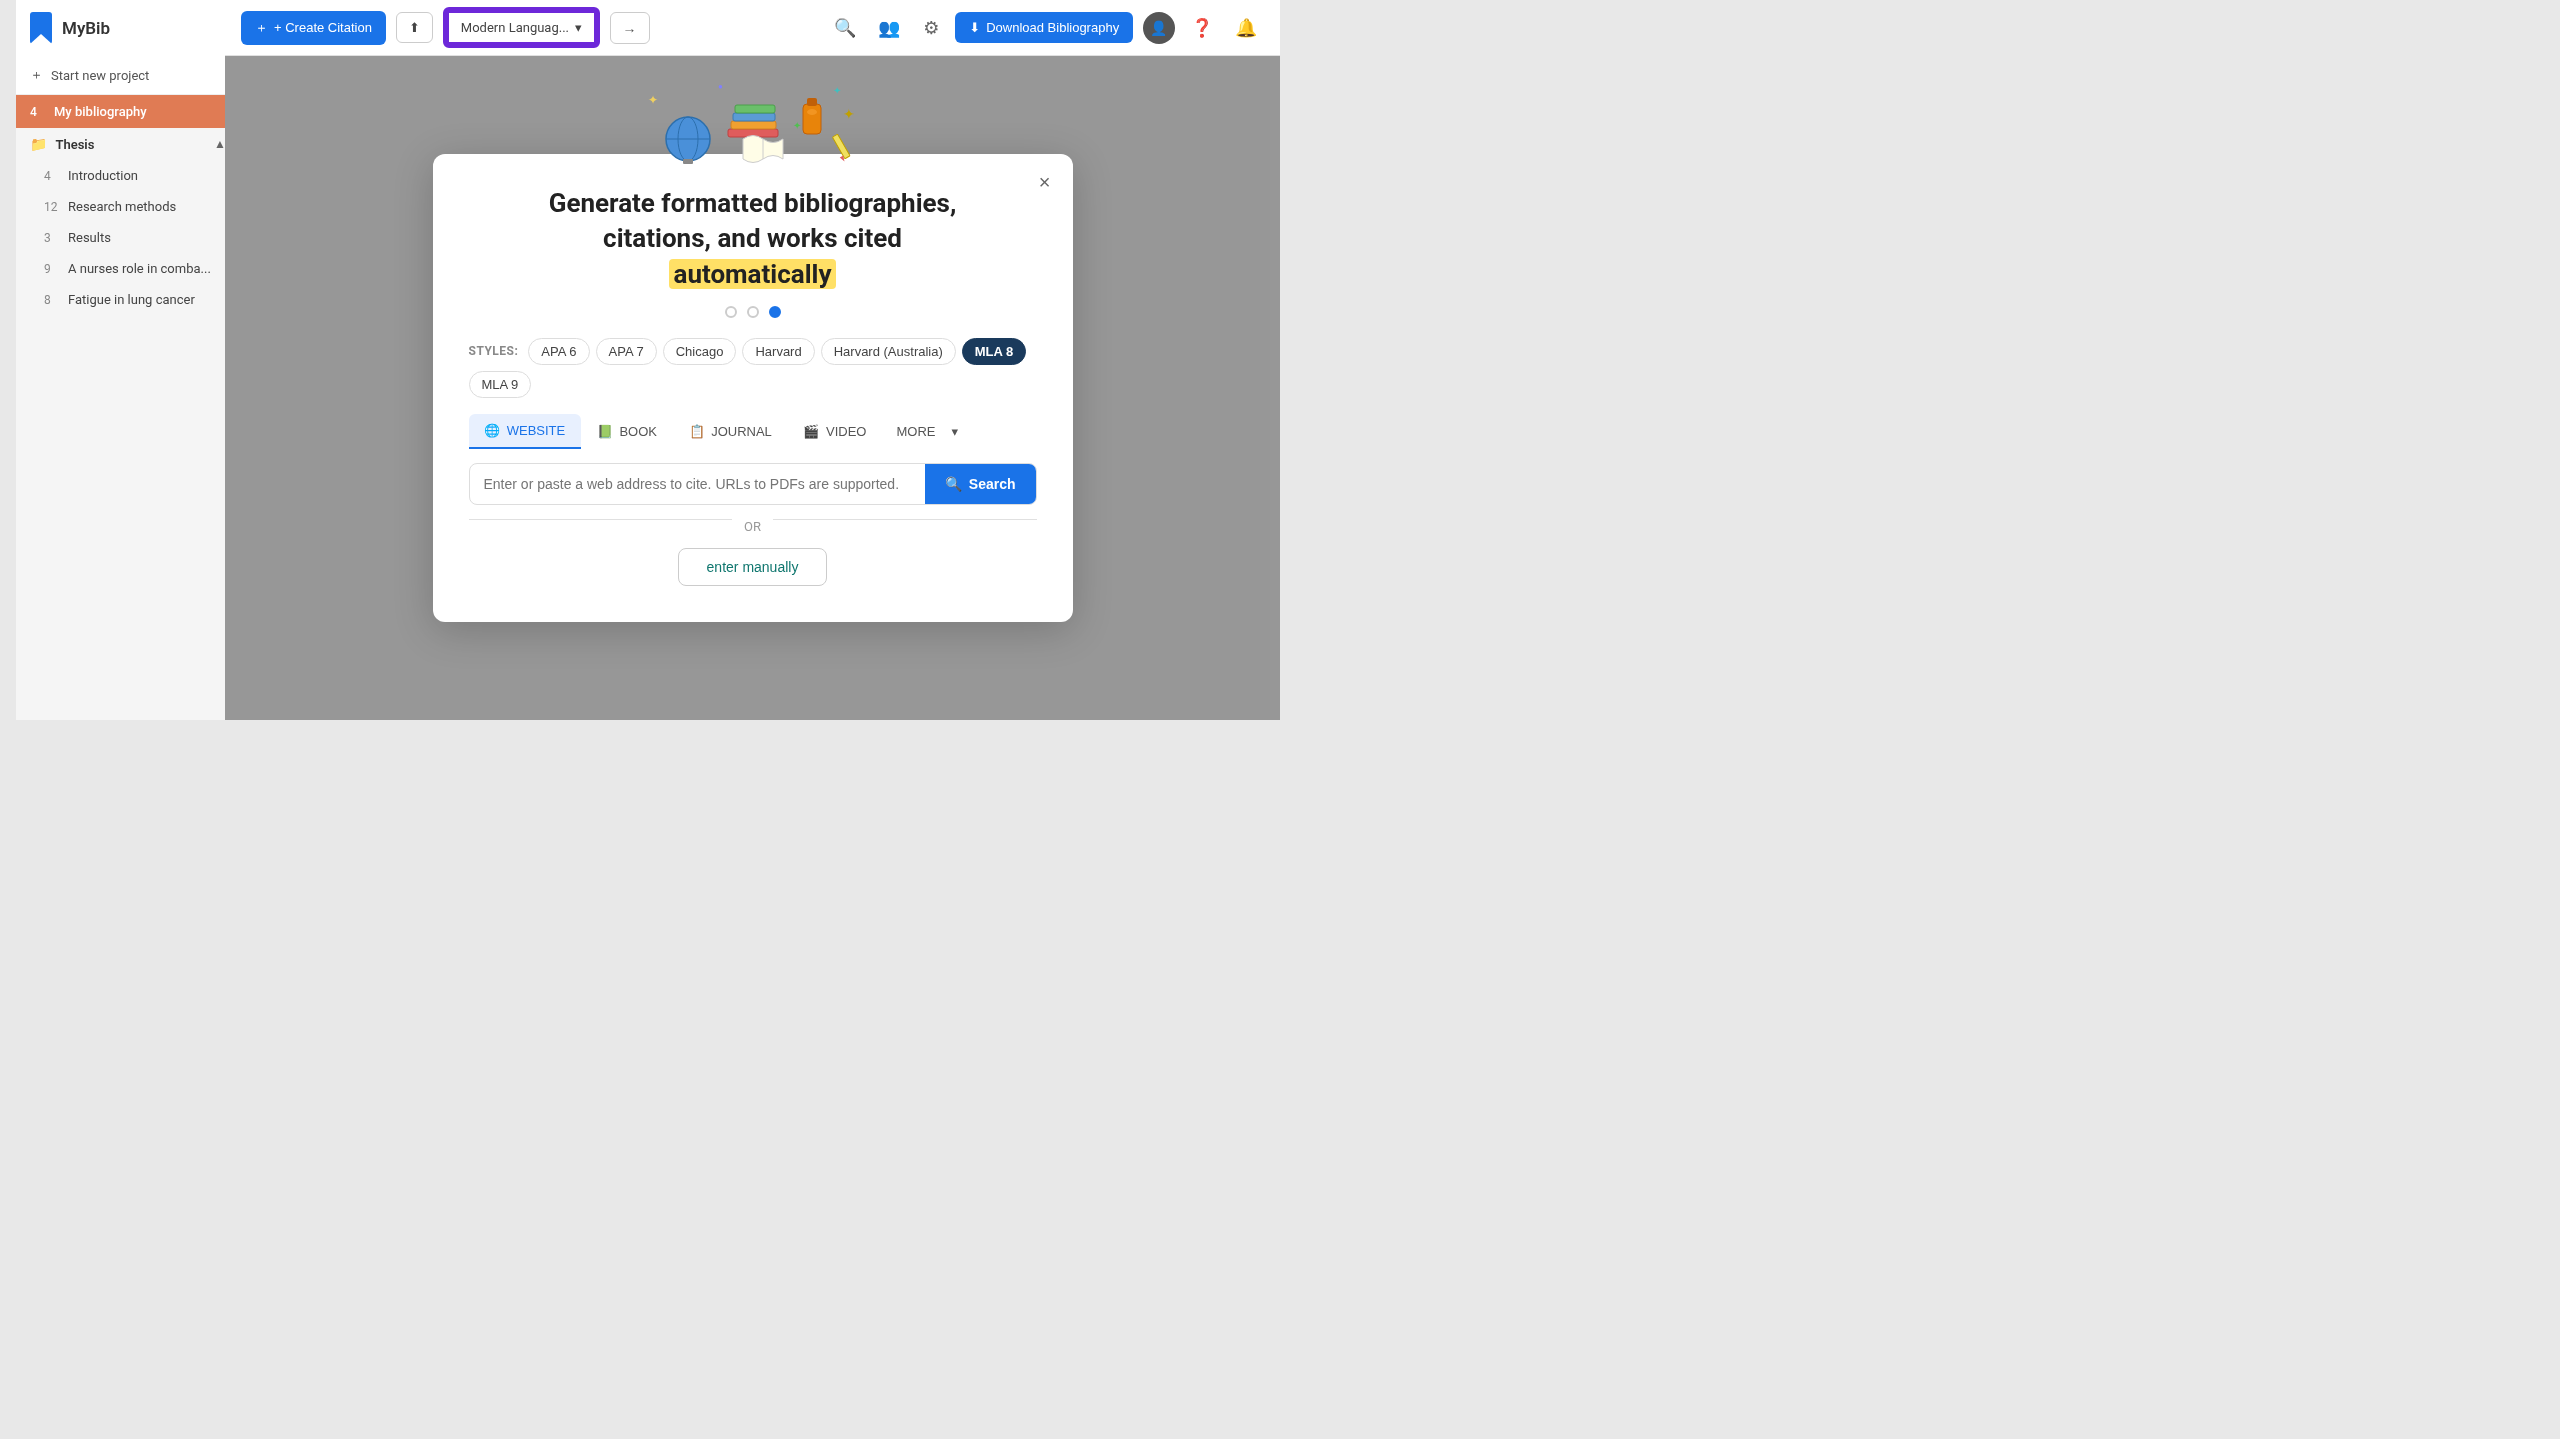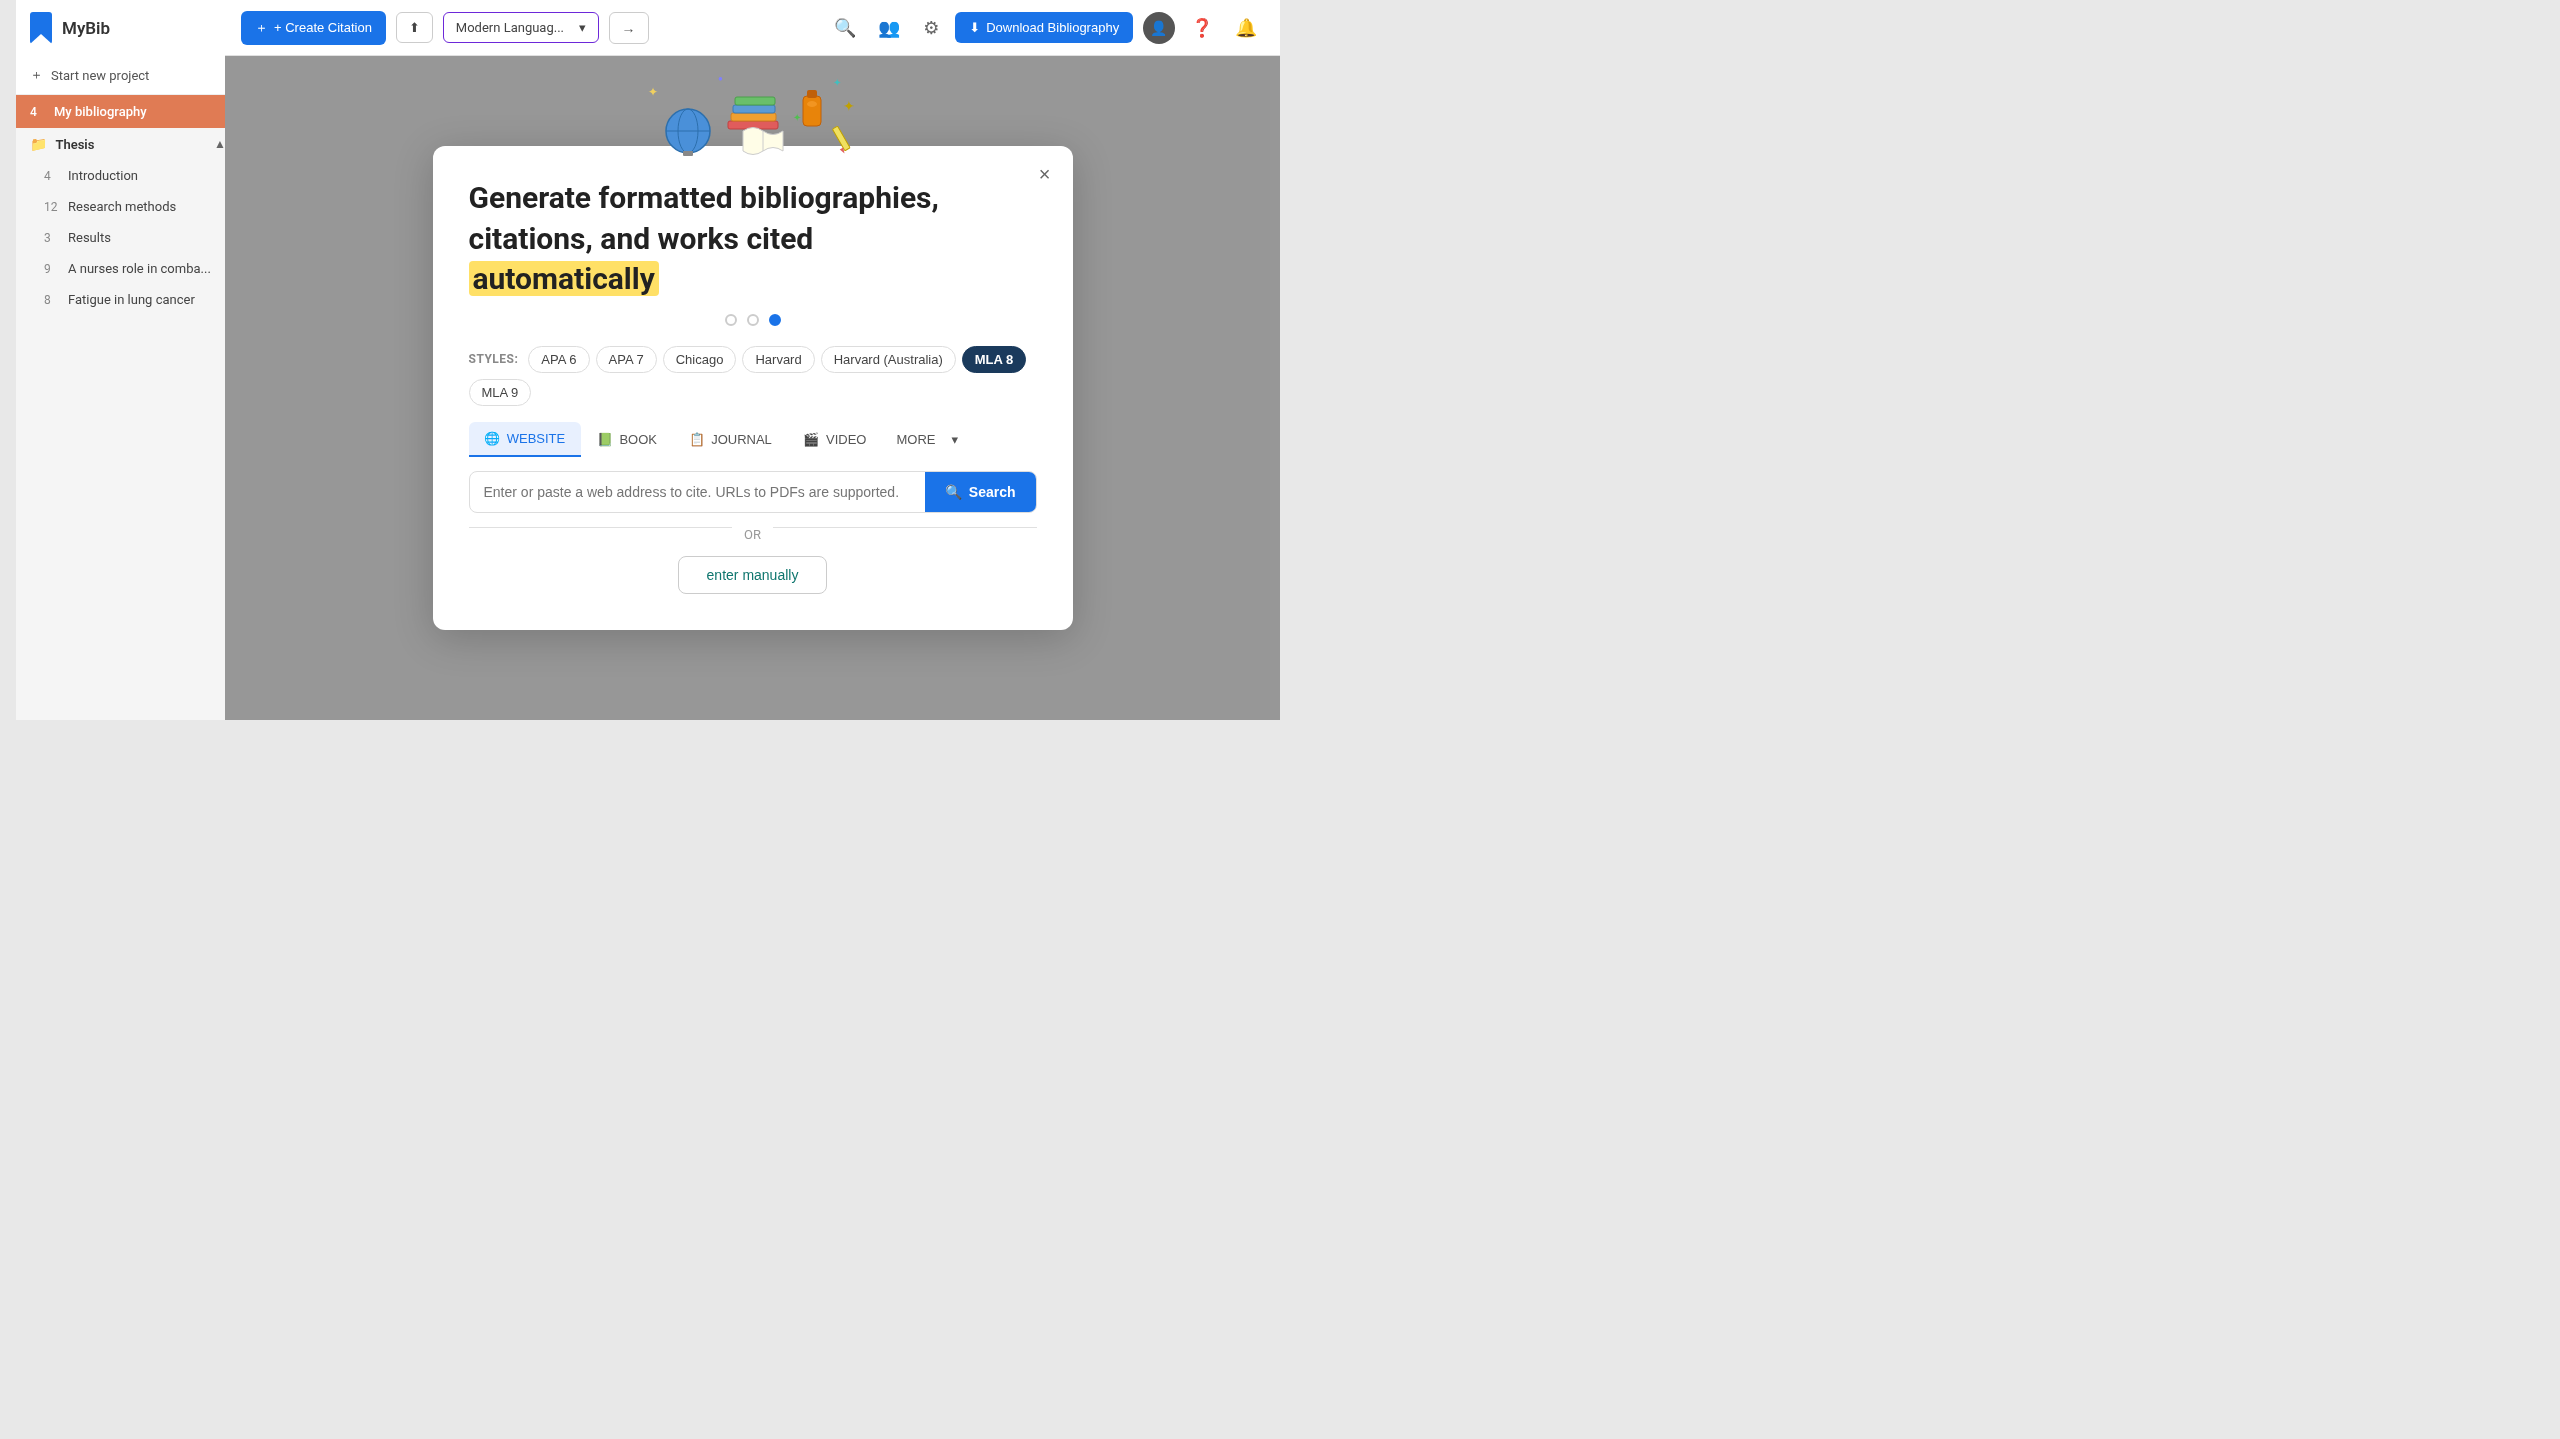--- a/index.html
+++ b/index.html
@@ -145,28 +145,28 @@
       padding: 7px 12px;
       font-size: 13px;
       cursor: pointer;
       display: flex;
       align-items: center;
       gap: 6px;
       color: #444;
     }
     .topbar-style-selector {
       background: #fff;
-      border: 1px solid #6d28d9;
+      border: 6px solid #6d28d9;
       border-radius: 6px;
       padding: 7px 12px;
       font-size: 13px;
       cursor: pointer;
       display: flex;
       align-items: flex-end;
-      gap: 15px;
+      gap: 6px;
       color: #444;
     }
     .topbar-arrow-btn {
       background: #fff;
       border: 1px solid #ccc;
       border-radius: 6px;
       padding: 7px 12px;
       cursor: pointer;
       font-size: 14px;
       color: #555;
@@ -257,24 +257,24 @@
       position: absolute;
       top: -80px;
       left: 50%;
       transform: translateX(-50%);
       width: 220px;
       height: 90px;
       pointer-events: none;
     }
 
     .modal-title {
-      font-size: 30px;
+      font-size: 26px;
       font-weight: 700;
       color: #222;
-      text-align: left;
+      text-align: center;
       line-height: 1.35;
       margin-bottom: 6px;
       margin-top: 0;
     }
     .modal-highlight {
       background: #ffe066;
       border-radius: 4px;
       padding: 0 4px;
     }
     .modal-dots {

